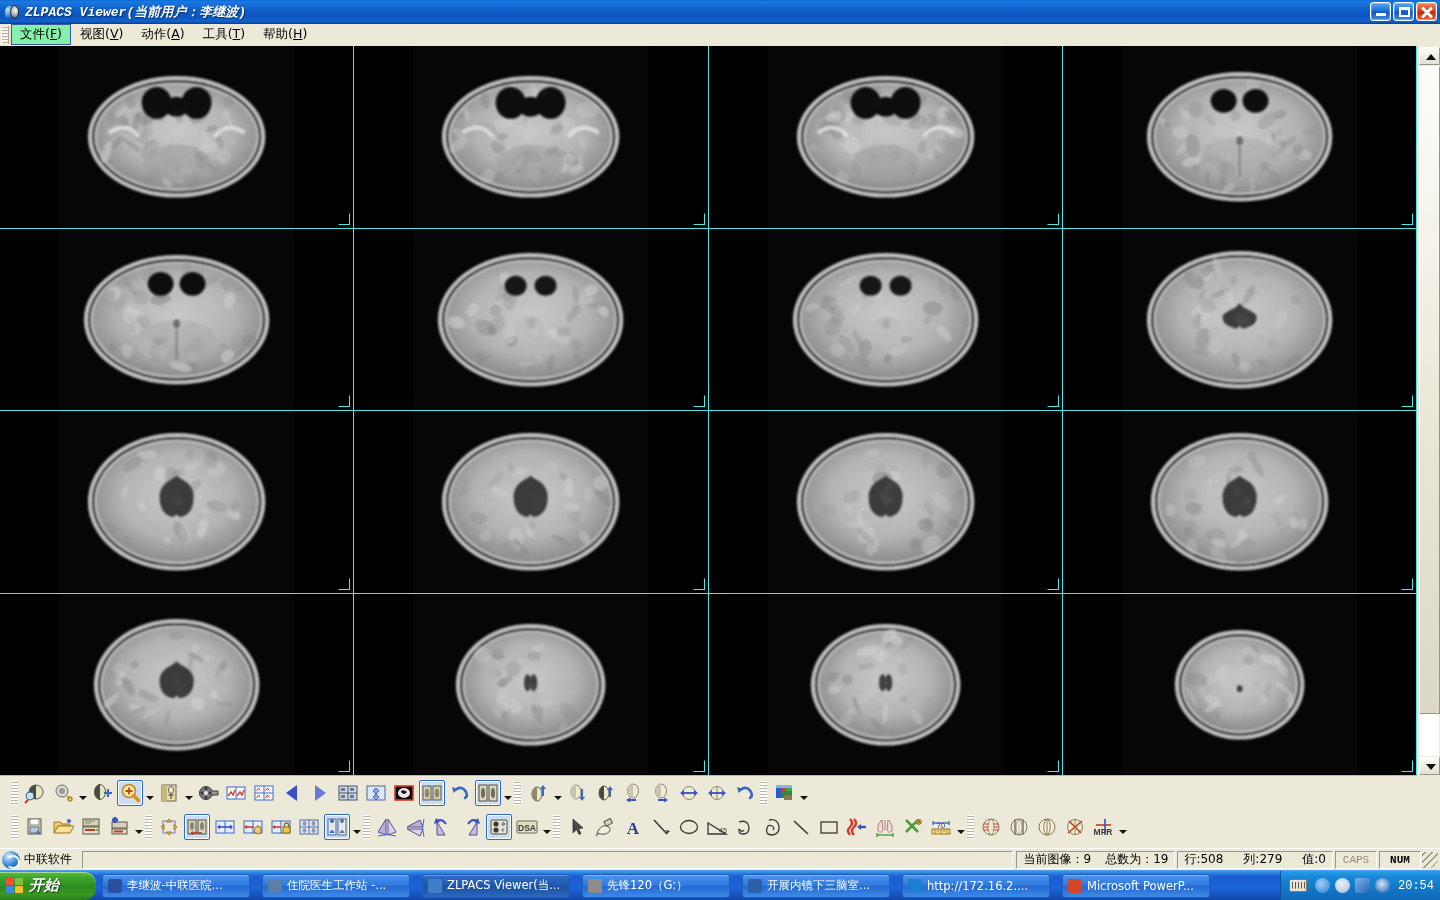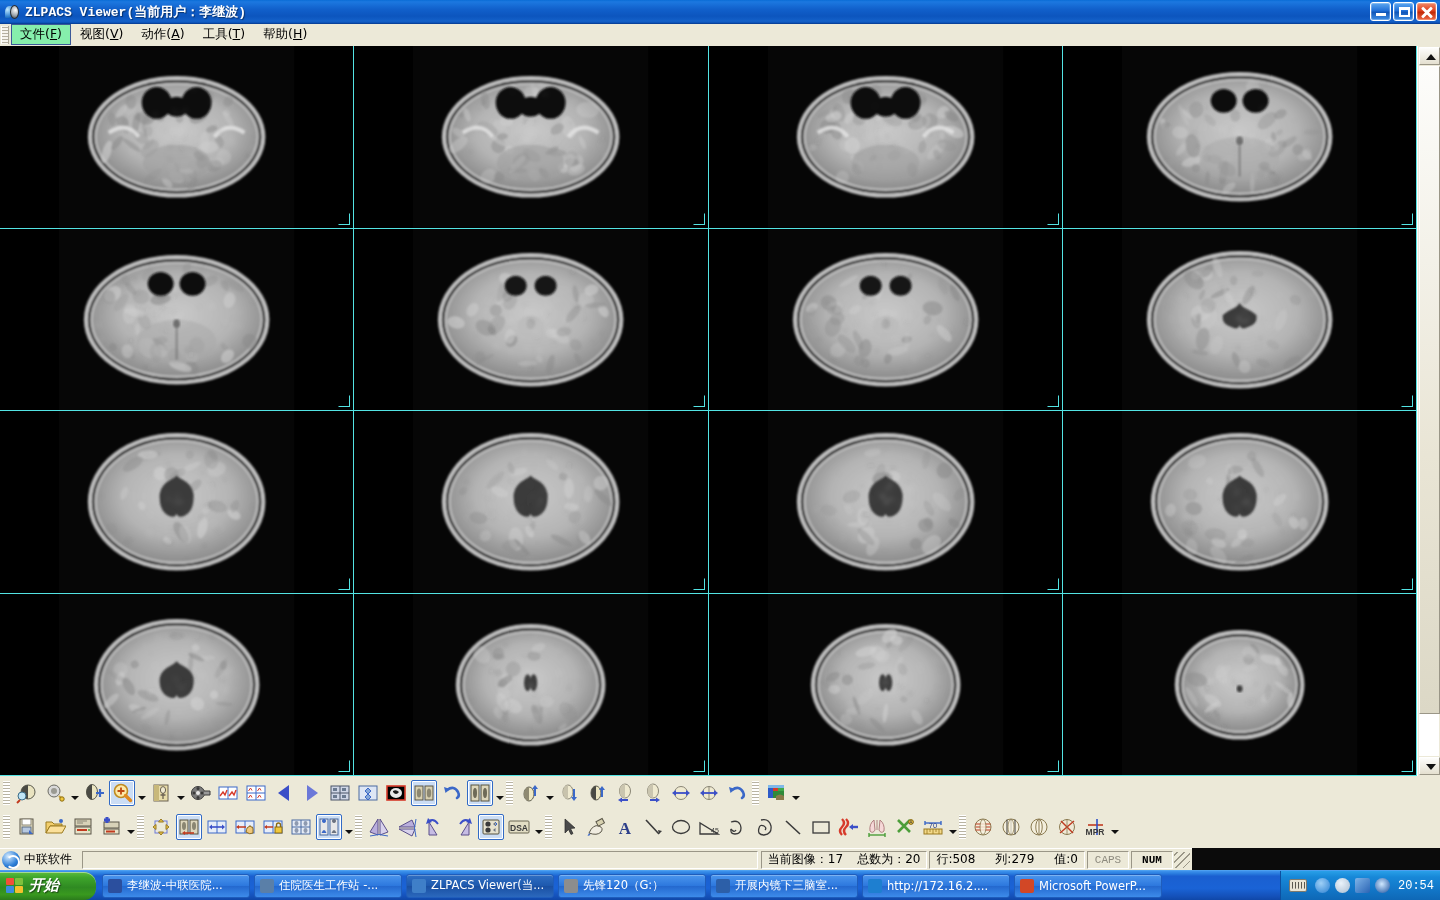--- a/index.html
+++ b/index.html
@@ -13,20 +13,21 @@
     background: #0b0b0b;
   }
   #app { position: relative; width: 1440px; height: 900px; }
 
   
   .titlebar {
     position: absolute; left: 0; top: 0; width: 1440px; height: 24px;
     background: linear-gradient(180deg,#0A6CD6 0%, #1C78E0 8%, #1160CB 40%, #0C55BE 70%, #1461C9 92%, #0A4FB4 100%);
     display: flex; align-items: center;
     border-bottom: 1px solid #08419a;
+    font-style: italic;
   }
   .title-icon {
     width: 16px; height: 16px; margin-left: 4px; margin-right: 5px;
     position: relative; flex: none;
   }
   .title-icon .g1 {
     position:absolute; left:1px; top:2px; width:8px; height:12px; border-radius:50% 10% 50% 10%;
     background: radial-gradient(circle at 30% 30%, #bfe9ff, #2e7fd0 70%, #14508f);
   }
   .title-icon .g2 {
@@ -123,21 +124,21 @@
     position:absolute; left:1px; top:20px; width:21px; height:648px;
     background: linear-gradient(180deg,#fdfdfb,#e9e5d5 60%,#dcd8c6);
     border:1px solid #fff; border-right-color:#9a9687; border-bottom-color:#9a9687;
   }
 
   
   .toolbars {
     position:absolute; left:0; top:776px; width:1440px; height:72px;
     background:#ECE9D8;
   }
-  .toolrow { display:flex; align-items:center; height:34px; padding-left:2px; }
+  .toolrow { display:flex; align-items:center; height:34px; padding-left:2px;margin-left:8px; }
   .tb-grip {
     width:7px; height:24px; margin:0 3px 0 1px; flex:none;
     background: repeating-linear-gradient(180deg,#ffffff 0 1px,#b9b4a3 1px 2px,#ffffff 2px 3px);
   }
   .tool {
     width:26px; height:26px; margin:0 1px; flex:none;
     display:flex; align-items:center; justify-content:center; position:relative;
     border:1px solid transparent; border-radius:2px;
   }
   .tool.pressed { border:1px solid #316AC5; background:#CBDDF5; box-shadow: inset 0 0 0 1px #fff; }
@@ -146,21 +147,21 @@
     width:11px; height:26px; flex:none; display:flex; align-items:flex-end; justify-content:center;
     padding-bottom:6px;
   }
   .dropdown .caret {
     width:0; height:0; border-left:4px solid transparent; border-right:4px solid transparent;
     border-top:4px solid #111;
   }
 
   
   .statusbar {
-    position:absolute; left:0; top:848px; width:1192px; height:22px;
+    position:absolute; left:0; top:848px; width:1440px; height:22px;
     background:#ECE9D8; display:flex; align-items:center;
     border-top:1px solid #fff;
   }
   .st-panel {
     height:18px; margin:0 1px; display:flex; align-items:center; padding:0 6px;
     border:1px solid; border-color:#9a9687 #fff #fff #9a9687;
     font-size:12px; color:#000; white-space:nowrap;
     font-family:"DejaVu Sans","Liberation Sans",sans-serif;
   }
   .st-brand { display:flex; align-items:center; padding:0 8px 0 2px; height:20px; }
@@ -200,21 +201,21 @@
   .start .flag i { position:absolute; width:8px; height:7px; border-radius:1px; }
   .start .flag .q1 { left:0; top:0; background:#f24f3a; }
   .start .flag .q2 { left:9px; top:0; background:#7ec13d; }
   .start .flag .q3 { left:0; top:8px; background:#3a8de0; }
   .start .flag .q4 { left:9px; top:8px; background:#f3c12d; }
   .start .label {
     color:#fff; font-weight:bold; font-size:15px; font-style:italic;
     font-family:"DejaVu Serif","Liberation Serif",serif;
     text-shadow:1px 1px 1px rgba(0,0,0,.5);
   }
-  .tasks { display:flex; align-items:center; gap:4px; flex:1; overflow:hidden; }
+  .tasks { display:flex; align-items:center; gap:12px; flex:1; overflow:hidden; }
   .task {
     height:24px; width:148px; flex:none; display:flex; align-items:center;
     padding:0 5px; border-radius:3px;
     background: linear-gradient(180deg,#4b96ee,#2c77dd 50%,#2469cf 52%,#3d8bea);
     border:1px solid #1f5dbb;
     color:#fff; font-size:11.5px; white-space:nowrap; overflow:hidden;
     box-shadow: inset 0 1px 0 rgba(255,255,255,.28);
     font-family:"DejaVu Sans","Liberation Sans",sans-serif;
   }
   .task.active { background: linear-gradient(180deg,#2f6fc4,#1d58ad 50%,#1a50a2 52%,#2b68bd); }
@@ -3104,23 +3105,23 @@
       </div>
   </div>
 
   <div class="statusbar">
     <div class="st-brand">
       <div class="logo"></div>
       <span>中联软件</span>
     </div>
     <div class="st-spacer"></div>
     <div class="st-panel">
-      <span>当前图像：17</span>
+      <span>当前图像：9</span>
       <span style="display:inline-block;width:14px"></span>
-      <span>总数为：20</span>
+      <span>总数为：19</span>
     </div>
     <div class="st-panel">
       <span>行:508</span>
       <span style="display:inline-block;width:20px"></span>
       <span>列:279</span>
       <span style="display:inline-block;width:20px"></span>
       <span>值:0</span>
     </div>
     <div class="st-panel st-ind">CAPS</div>
     <div class="st-panel st-ind on">NUM</div>

